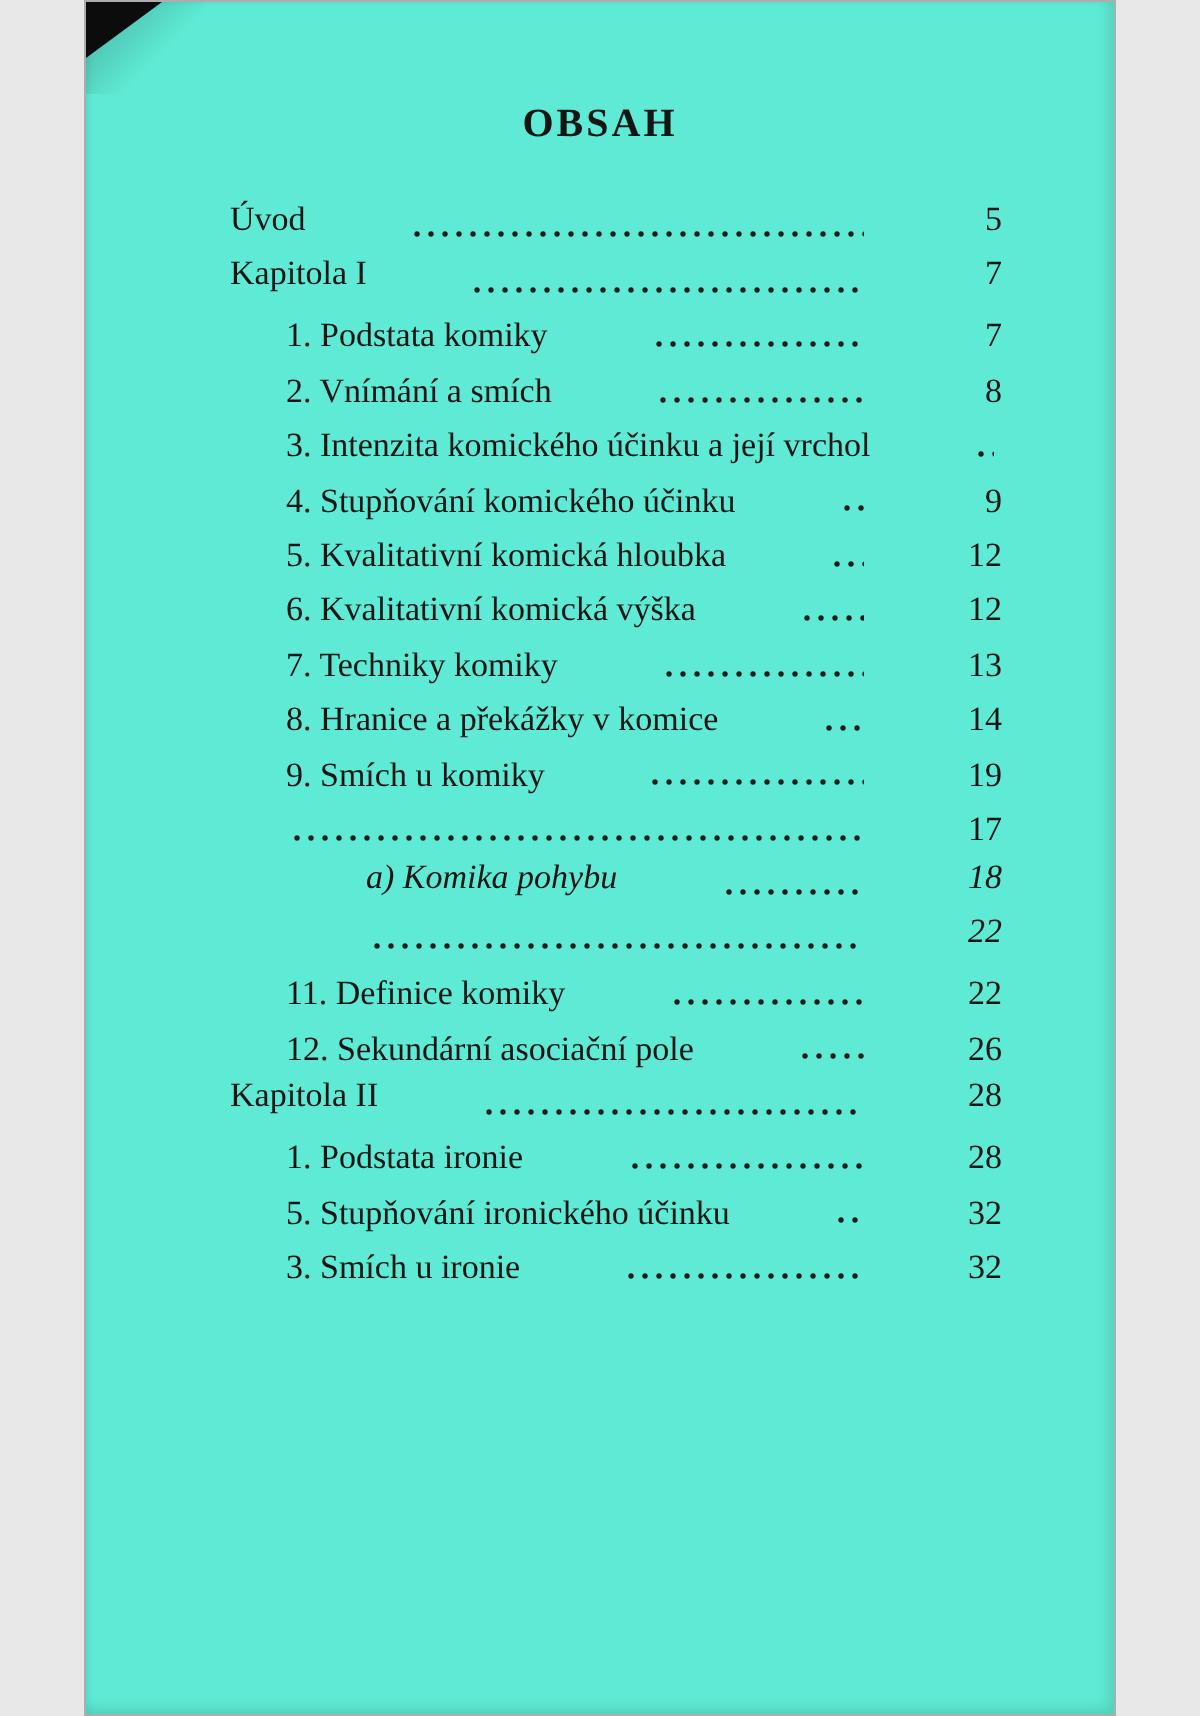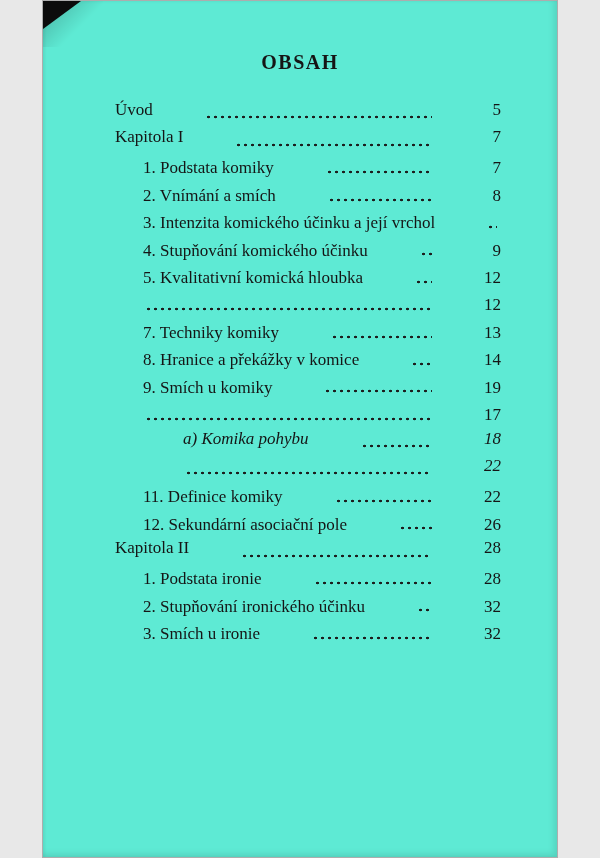--- a/index.html
+++ b/index.html
@@ -124,20 +124,21 @@
     <span class="pagenum">9</span>
   </div>
 
   <div class="toc-row indent-1">
     <span class="label">5. Kvalitativní komická hloubka</span>
     <span class="leader"></span>
     <span class="pagenum">12</span>
   </div>
 
   <div class="toc-row indent-1">
+    <span class="label">6. Kvalitativní komická výška</span>
     <span class="leader"></span>
     <span class="pagenum">12</span>
   </div>
 
   <div class="toc-row indent-1">
     <span class="label">7. Techniky komiky</span>
     <span class="leader"></span>
     <span class="pagenum">13</span>
   </div>
 
@@ -188,21 +189,21 @@
     <span class="pagenum">28</span>
   </div>
 
   <div class="toc-row indent-1">
     <span class="label">1. Podstata ironie</span>
     <span class="leader"></span>
     <span class="pagenum">28</span>
   </div>
 
   <div class="toc-row indent-1">
-    <span class="label">2. Stupňování ironického účinku</span>
+    <span class="label">5. Stupňování ironického účinku</span>
     <span class="leader"></span>
     <span class="pagenum">32</span>
   </div>
 
   <div class="toc-row indent-1">
     <span class="label">3. Smích u ironie</span>
     <span class="leader"></span>
     <span class="pagenum">32</span>
   </div>
 </div>

